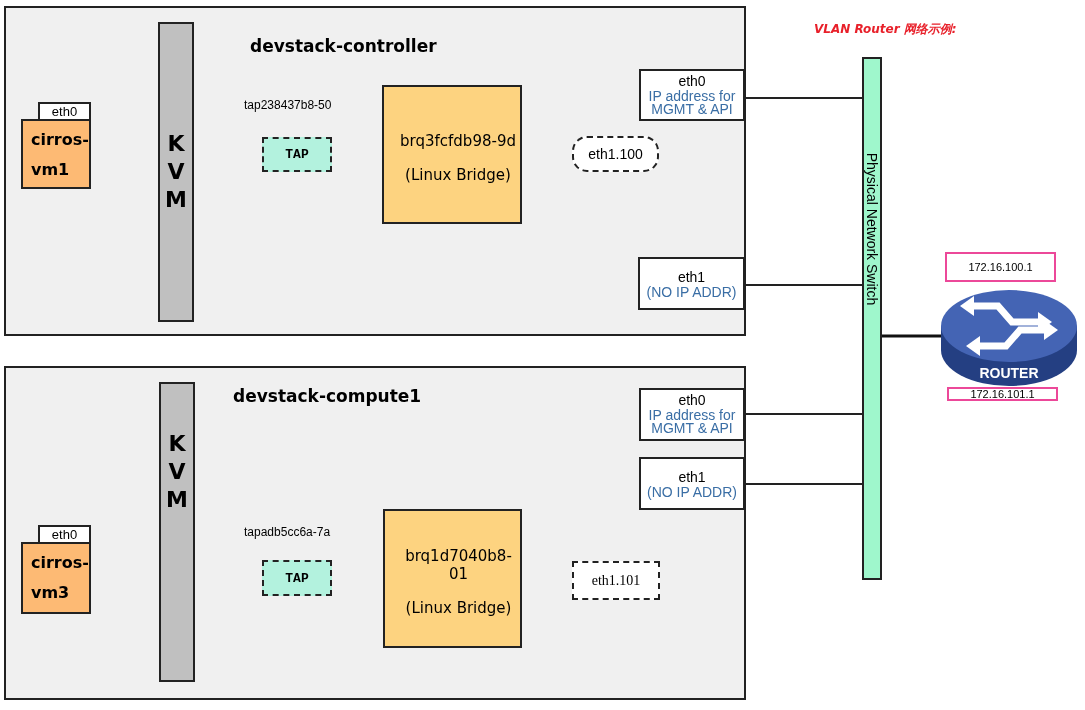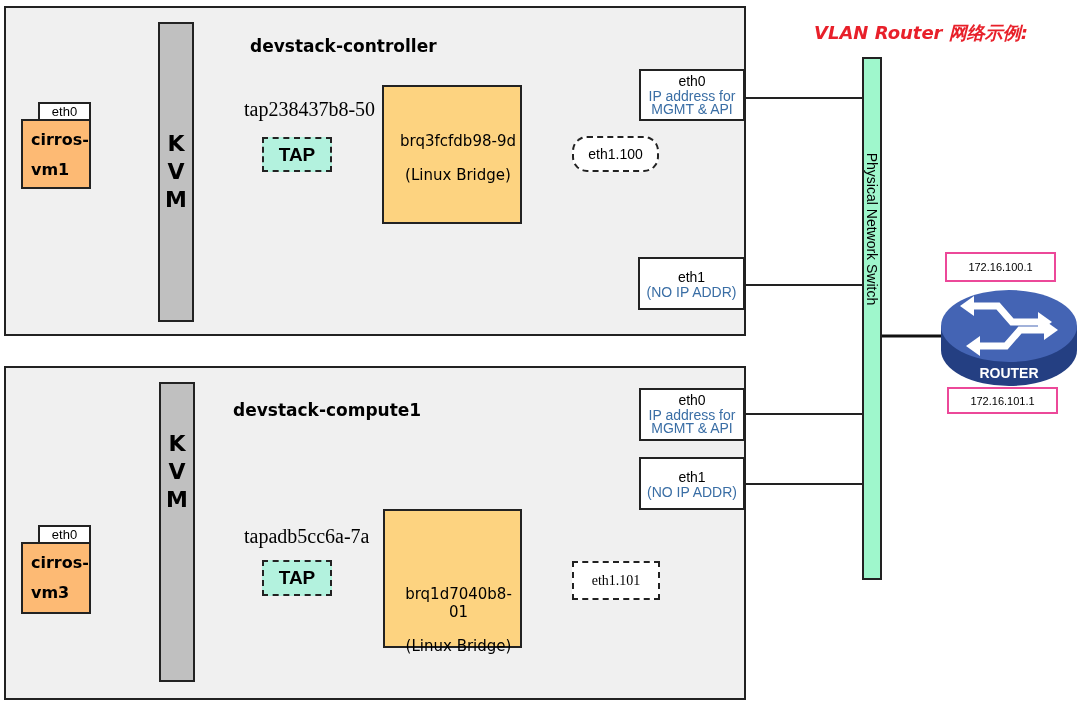--- a/index.html
+++ b/index.html
@@ -6,30 +6,30 @@
   body { width:1085px; height:710px; position:relative; overflow:hidden;
          font-family:"Liberation Sans", sans-serif; color:#000; }
   .abs { position:absolute; box-sizing:border-box; }
   .host { background:#f0f0f0; border:2px solid #222; }
   .host-title { font-family:"DejaVu Sans", sans-serif; font-weight:bold; font-size:17px; }
   .kvm { background:#c0c0c0; border:2px solid #222; display:flex; align-items:center; justify-content:center; }
   .kvm-label { font-family:"DejaVu Sans", sans-serif; font-weight:bold; font-size:22px; line-height:28px; text-align:center; width:100%; }
   .vm { background:#fdba74; border:2px solid #222; }
   .vm-label { font-family:"DejaVu Sans", sans-serif; font-weight:bold; font-size:16px; line-height:30px; padding:4px 0 0 8px; }
   .vm-eth { background:#fff; border:2px solid #222; font-size:13px; text-align:center; line-height:16px; }
-  .tap { background:#b3f2de; border:2px dashed #222; font-family:Liberation Sans, sans-serif; font-weight:bold; font-size:19px; display:flex; align-items:center; justify-content:center; }
-  .tap-name { font-family:Liberation Serif, serif; font-size:20px; }
+  .tap { background:#b3f2de; border:2px dashed #222; font-family:Liberation Mono, monospace; font-weight:bold; font-size:13px; display:flex; align-items:center; justify-content:center; }
+  .tap-name { font-family:Liberation Sans, sans-serif; font-size:12px; }
   .bridge { background:#fdd380; border:2px solid #222; text-align:center; font-family:"DejaVu Sans", sans-serif; font-size:15px;padding-left:12px; }
   .vlan { background:#fff; border:2px dashed #222; font-size:14px; display:flex; align-items:center; justify-content:center; }
   .nic { background:#fff; border:2px solid #222; text-align:center; }
   .nic-name { font-size:14px; line-height:17px; margin-top:2px; }
   .nic-sub { font-size:14px; color:#3a6ea5; line-height:13px; }
   .switch { background:#9ff7cc; border:2px solid #222; }
   .switch-label { position:absolute; left:50%; top:50%; transform:translate(-50%,-50%) rotate(90deg); white-space:nowrap; font-size:14px; }
-  .title-red { font-family:"DejaVu Sans", sans-serif; font-style:italic; color:#e8202a; font-size:18px; font-weight:bold;text-align:center; }
+  .title-red { font-family:"DejaVu Sans", sans-serif; font-style:italic; color:#e8202a; font-size:12px; font-weight:bold;text-align:center; }
   .ip-box { background:#fff; border:2px solid #ec4899; font-size:11px; display:flex; align-items:center; justify-content:center; }
   svg.lines { position:absolute; left:0; top:0; }
 </style>
 </head>
 <body>
 
 <svg class="lines" width="1085" height="710">
   <defs>
     <marker id="arr" markerWidth="10" markerHeight="8" refX="9" refY="4" orient="auto">
       <path d="M0,0 L10,4 L0,8 z" fill="#1f4e8c"></path>
@@ -88,21 +88,21 @@
   <div class="nic-name">eth0</div>
   <div class="nic-sub">IP address for</div>
   <div class="nic-sub">MGMT &amp; API</div>
 </div>
 <div class="abs nic" style="left:638px;top:257px;width:107px;height:53px;">
   <div class="nic-name" style="margin-top:10px;">eth1</div>
   <div class="nic-sub">(NO IP ADDR)</div>
 </div>
 
 <div class="abs host" style="left:4px;top:366px;width:742px;height:334px;"></div>
-<div class="abs host-title" style="left:233px;top:400px;">devstack-compute1</div>
+<div class="abs host-title" style="left:233px;top:386px;">devstack-compute1</div>
 
 <div class="abs kvm" style="left:159px;top:382px;width:36px;height:300px;">
   <div class="kvm-label" style="margin-top:-120px;">
     <div>K</div>
     <div>V</div>
     <div>M</div>
   </div>
 </div>
 
 <div class="abs vm-eth" style="left:38px;top:525px;width:53px;height:19px;">eth0</div>
@@ -110,21 +110,21 @@
   <div class="vm-label">
     <div>cirros-</div>
     <div>vm3</div>
   </div>
 </div>
 
 <div class="abs tap-name" style="left:244px;top:525px;">tapadb5cc6a-7a</div>
 <div class="abs tap" style="left:262px;top:560px;width:70px;height:36px;">TAP</div>
 
 <div class="abs bridge" style="left:383px;top:509px;width:139px;height:139px;">
-  <div style="margin-top:74px;">brq1d7040b8-01</div>
+  <div style="margin-top:36px;">brq1d7040b8-01</div>
   <div style="margin-top:16px;">(Linux Bridge)</div>
 </div>
 
 <div class="abs vlan" style="left:572px;top:561px;width:88px;height:39px;font-family:Liberation Serif, serif;">eth1.101</div>
 
 <div class="abs nic" style="left:639px;top:388px;width:106px;height:53px;">
   <div class="nic-name">eth0</div>
   <div class="nic-sub">IP address for</div>
   <div class="nic-sub">MGMT &amp; API</div>
 </div>
@@ -151,13 +151,13 @@
     </g>
     <g fill="#fff">
       <path d="M20,22 L34,12 L34,32 z"></path>
       <path d="M112,38 L98,28 L98,48 z"></path>
       <path d="M26,62 L40,52 L40,72 z"></path>
       <path d="M118,46 L104,36 L104,56 z"></path>
     </g>
     <text x="69" y="94" text-anchor="middle" fill="#fff" font-family="Liberation Sans, sans-serif" font-weight="bold" font-size="14">ROUTER</text>
   </svg>
 </div>
-<div class="abs ip-box" style="left:947px;top:387px;width:111px;height:27px;">172.16.101.1</div>
+<div class="abs ip-box" style="left:947px;top:387px;width:111px;height:14px;">172.16.101.1</div>
 
 </body></html>

